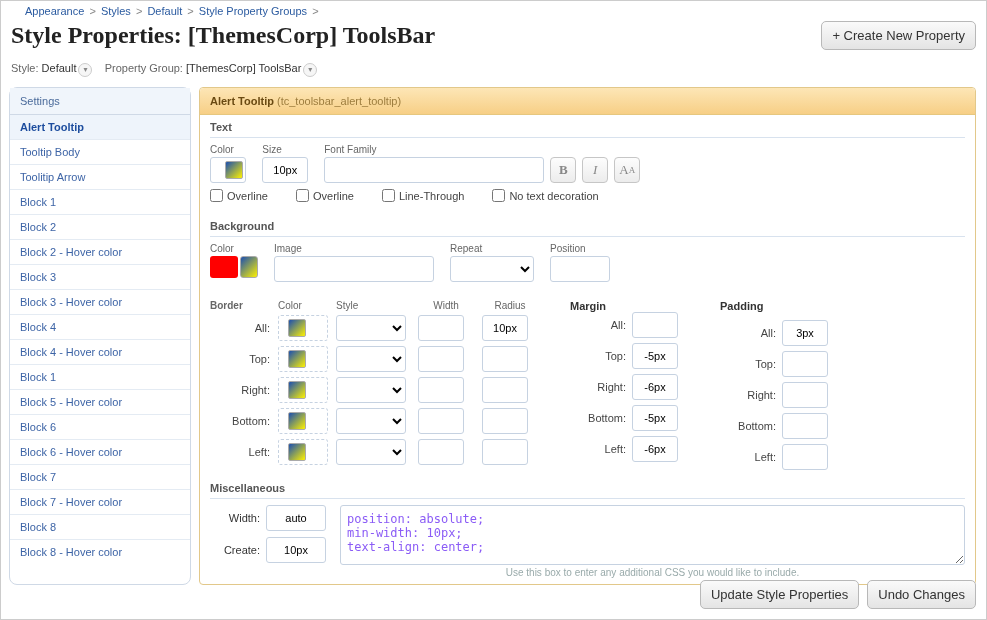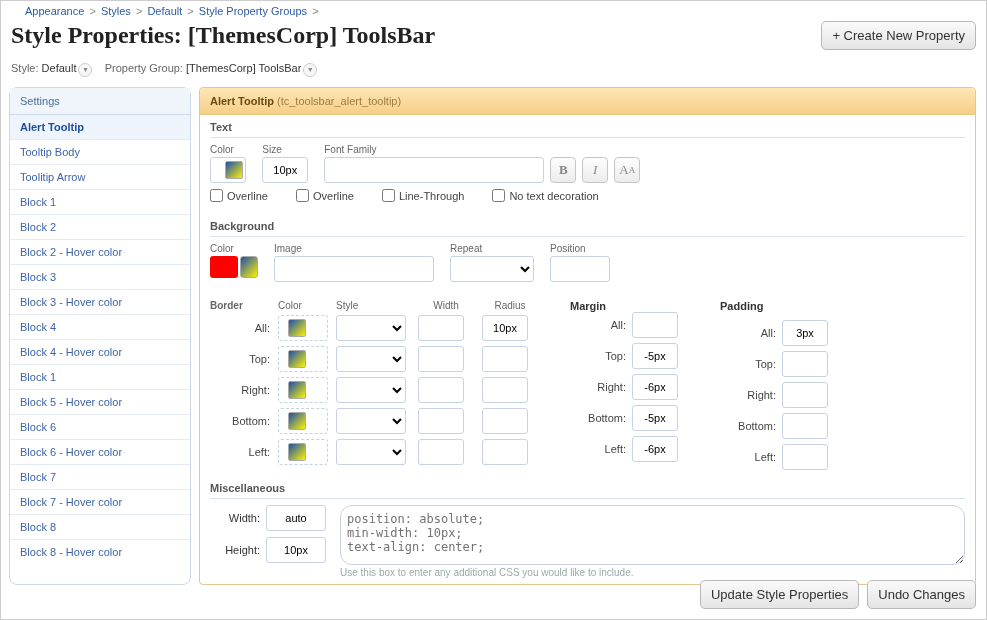--- a/index.html
+++ b/index.html
@@ -42,22 +42,22 @@
 .select{border:1px solid #c6d2e1;border-radius:3px;height:26px;background:#fff;font-size:11px;padding:0 4px}
 .grid-border{display:grid;grid-template-columns:60px 50px 74px 56px 56px;gap:5px 8px;align-items:center}
 .grid-border .lbl{text-align:right;font-size:11px;color:#444}
 .grid-mar{display:grid;grid-template-columns:56px 56px;gap:5px 6px;align-items:center}
 .grid-mar .lbl{text-align:right;font-size:11px;color:#444}
 .cols{display:flex;gap:32px}
 .misc{display:flex;gap:10px;align-items:flex-start}
 .misc-left{display:grid;grid-template-columns:50px 64px;gap:6px;align-items:center}
 .misc-left .lbl{text-align:right}
 .ta-wrap{flex:1;position:relative}
-textarea{width:100%;height:60px;border:1px solid #c6d2e1;border-radius:12px;padding:6px;font-family:Consolas,monospace;font-size:12px;color:#737373;resize:both}
-.hint{text-align:left;color:#9aa;font-size:10px;margin-top:0}
+textarea{width:100%;height:60px;border:1px solid #c6d2e1;border-radius:3px;padding:6px;font-family:Consolas,monospace;font-size:12px;color:#8b5cf6;resize:both}
+.hint{text-align:center;color:#9aa;font-size:10px;margin-top:0}
 .footer{position:absolute;right:10px;bottom:10px;display:flex;gap:8px}
 .color-dash{border:1px dashed #c6d2e1;border-radius:3px;display:inline-flex;align-items:center;padding:3px;height:26px;background:#fff}
 .border-head{display:grid;grid-template-columns:60px 50px 74px 56px 56px;gap:5px 8px;margin-bottom:4px}
 .border-head span{font-size:10px;color:#666}
 </style>
 </head>
 <body>
 <div class="wrap">
 
 <div class="crumbs">
@@ -249,21 +249,21 @@
           </div>
         </div>
       </div>
 
       <div class="sec">
         <h3>Miscellaneous</h3>
         <div class="misc">
           <div class="misc-left">
             <span class="lbl">Width:</span>
             <input class="inp inp-md" value="auto" style="">
-            <span class="lbl">Height:</span>
+            <span class="lbl">Create:</span>
             <input class="inp inp-md" value="10px" style="">
           </div>
           <div class="ta-wrap">
             <textarea style="">position: absolute;
 min-width: 10px;
 text-align: center;</textarea>
             <div class="hint">Use this box to enter any additional CSS you would like to include.</div>
           </div>
         </div>
       </div>

